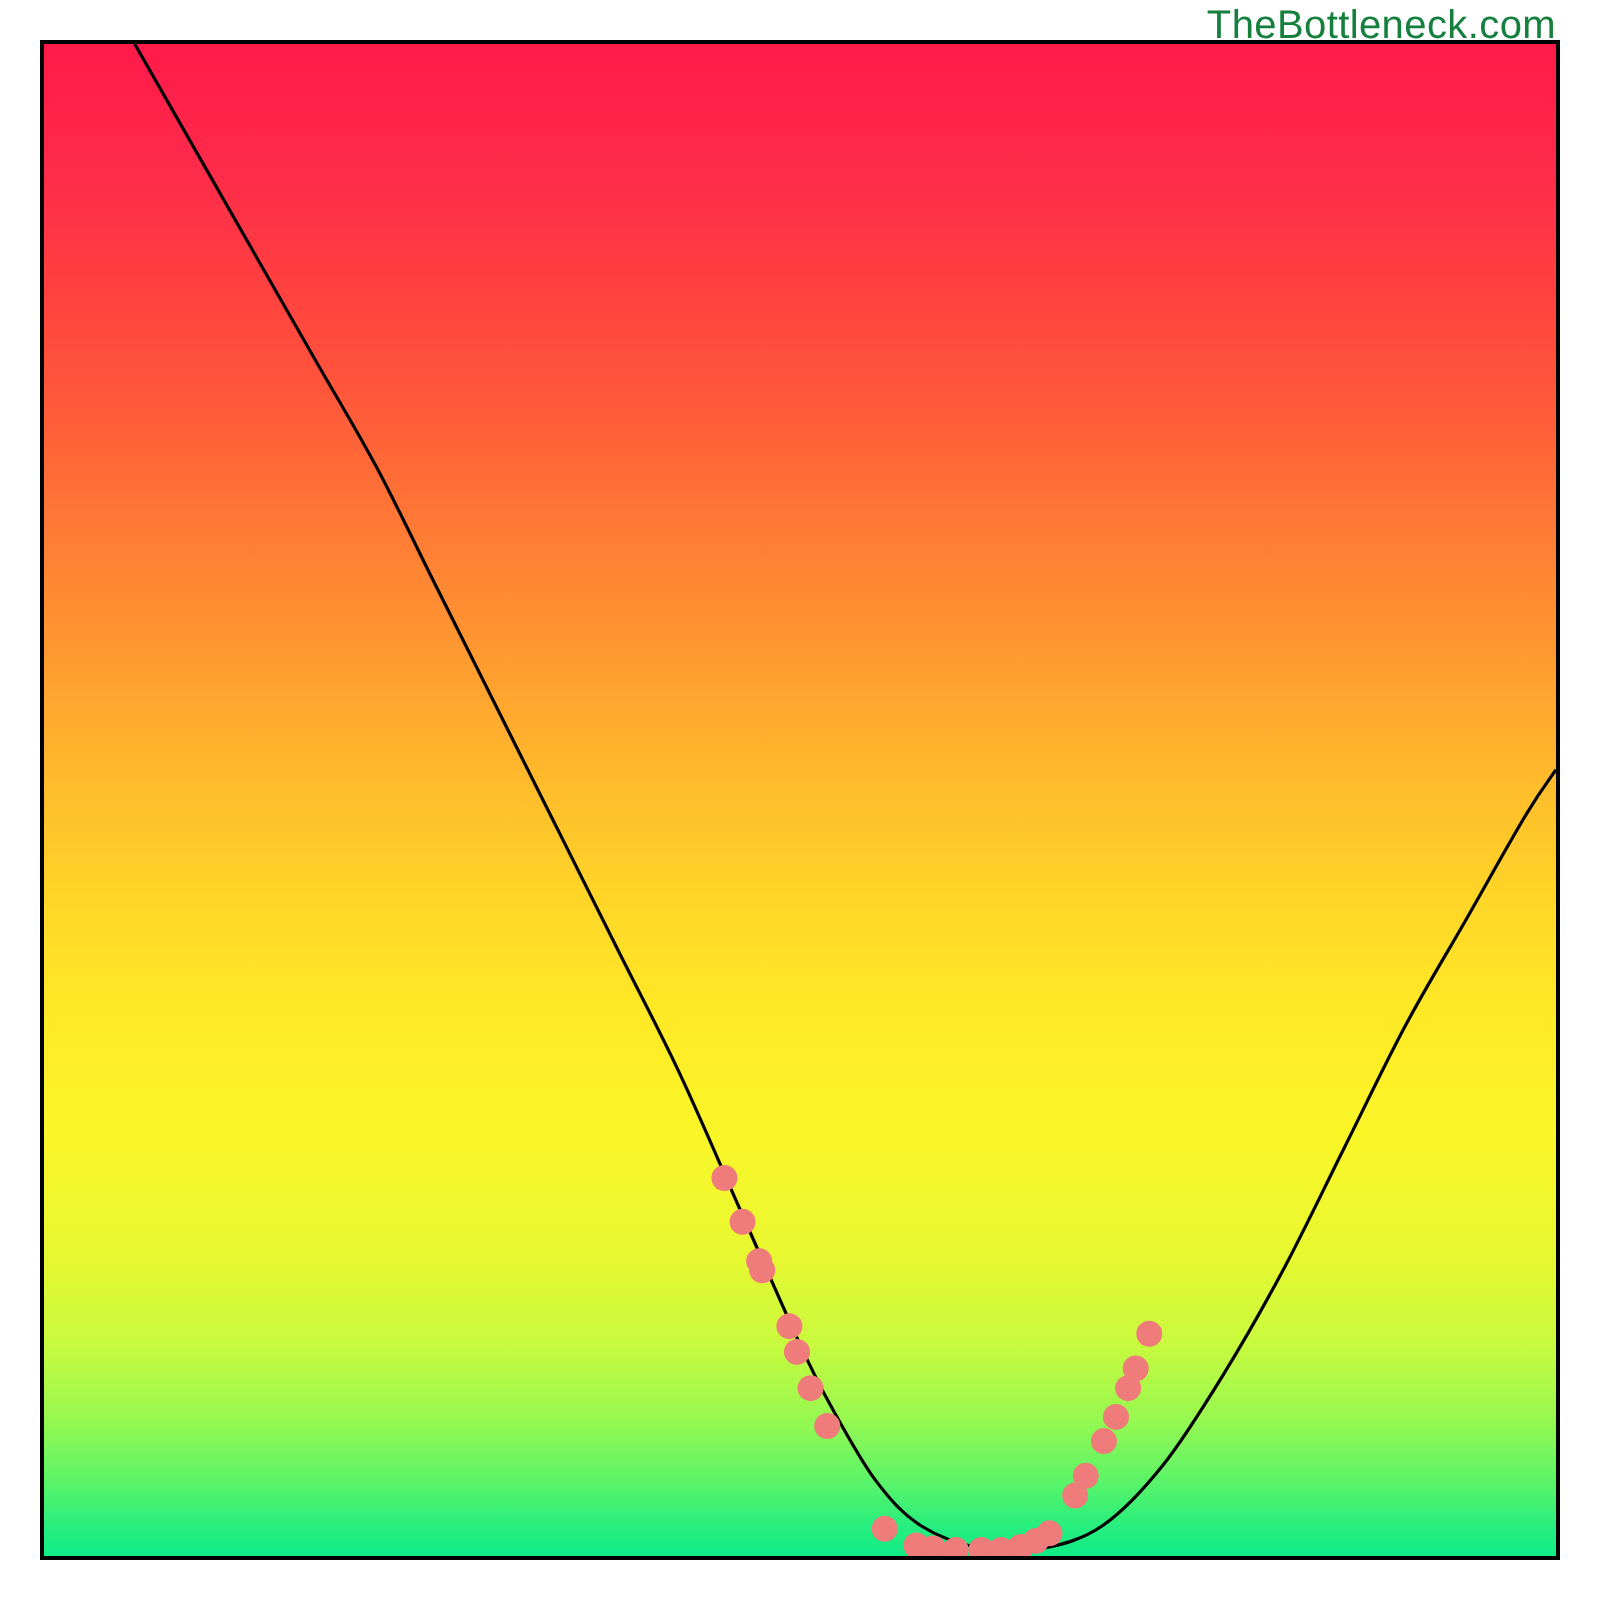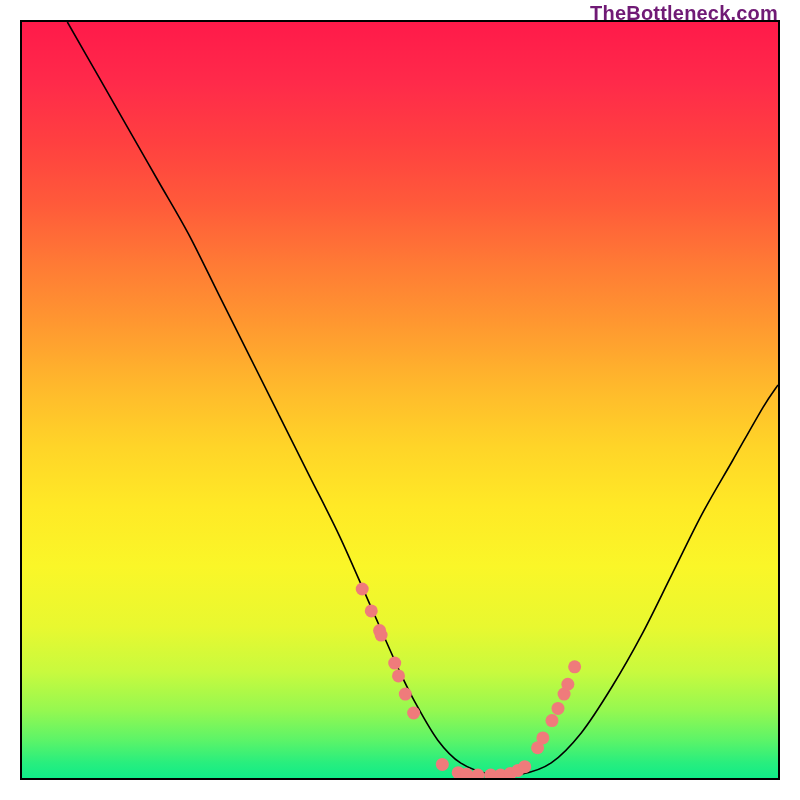--- a/index.html
+++ b/index.html
@@ -55,22 +55,22 @@
     left: 0;
     top: 0;
     width: 100%;
     height: 100%;
   }
   .attribution {
     position: absolute;
     top: 2px;
     right: 22px;
     font-size: 20px;
-    font-weight: 700;
-    color: #701a75;
+    font-weight: 400;
+    color: #15803d;
     letter-spacing: 0.2px;
   }
 </style>
 </head>
 <body>
 
 <div class="chart-container">
 
   <div class="attribution">TheBottleneck.com</div>
 

